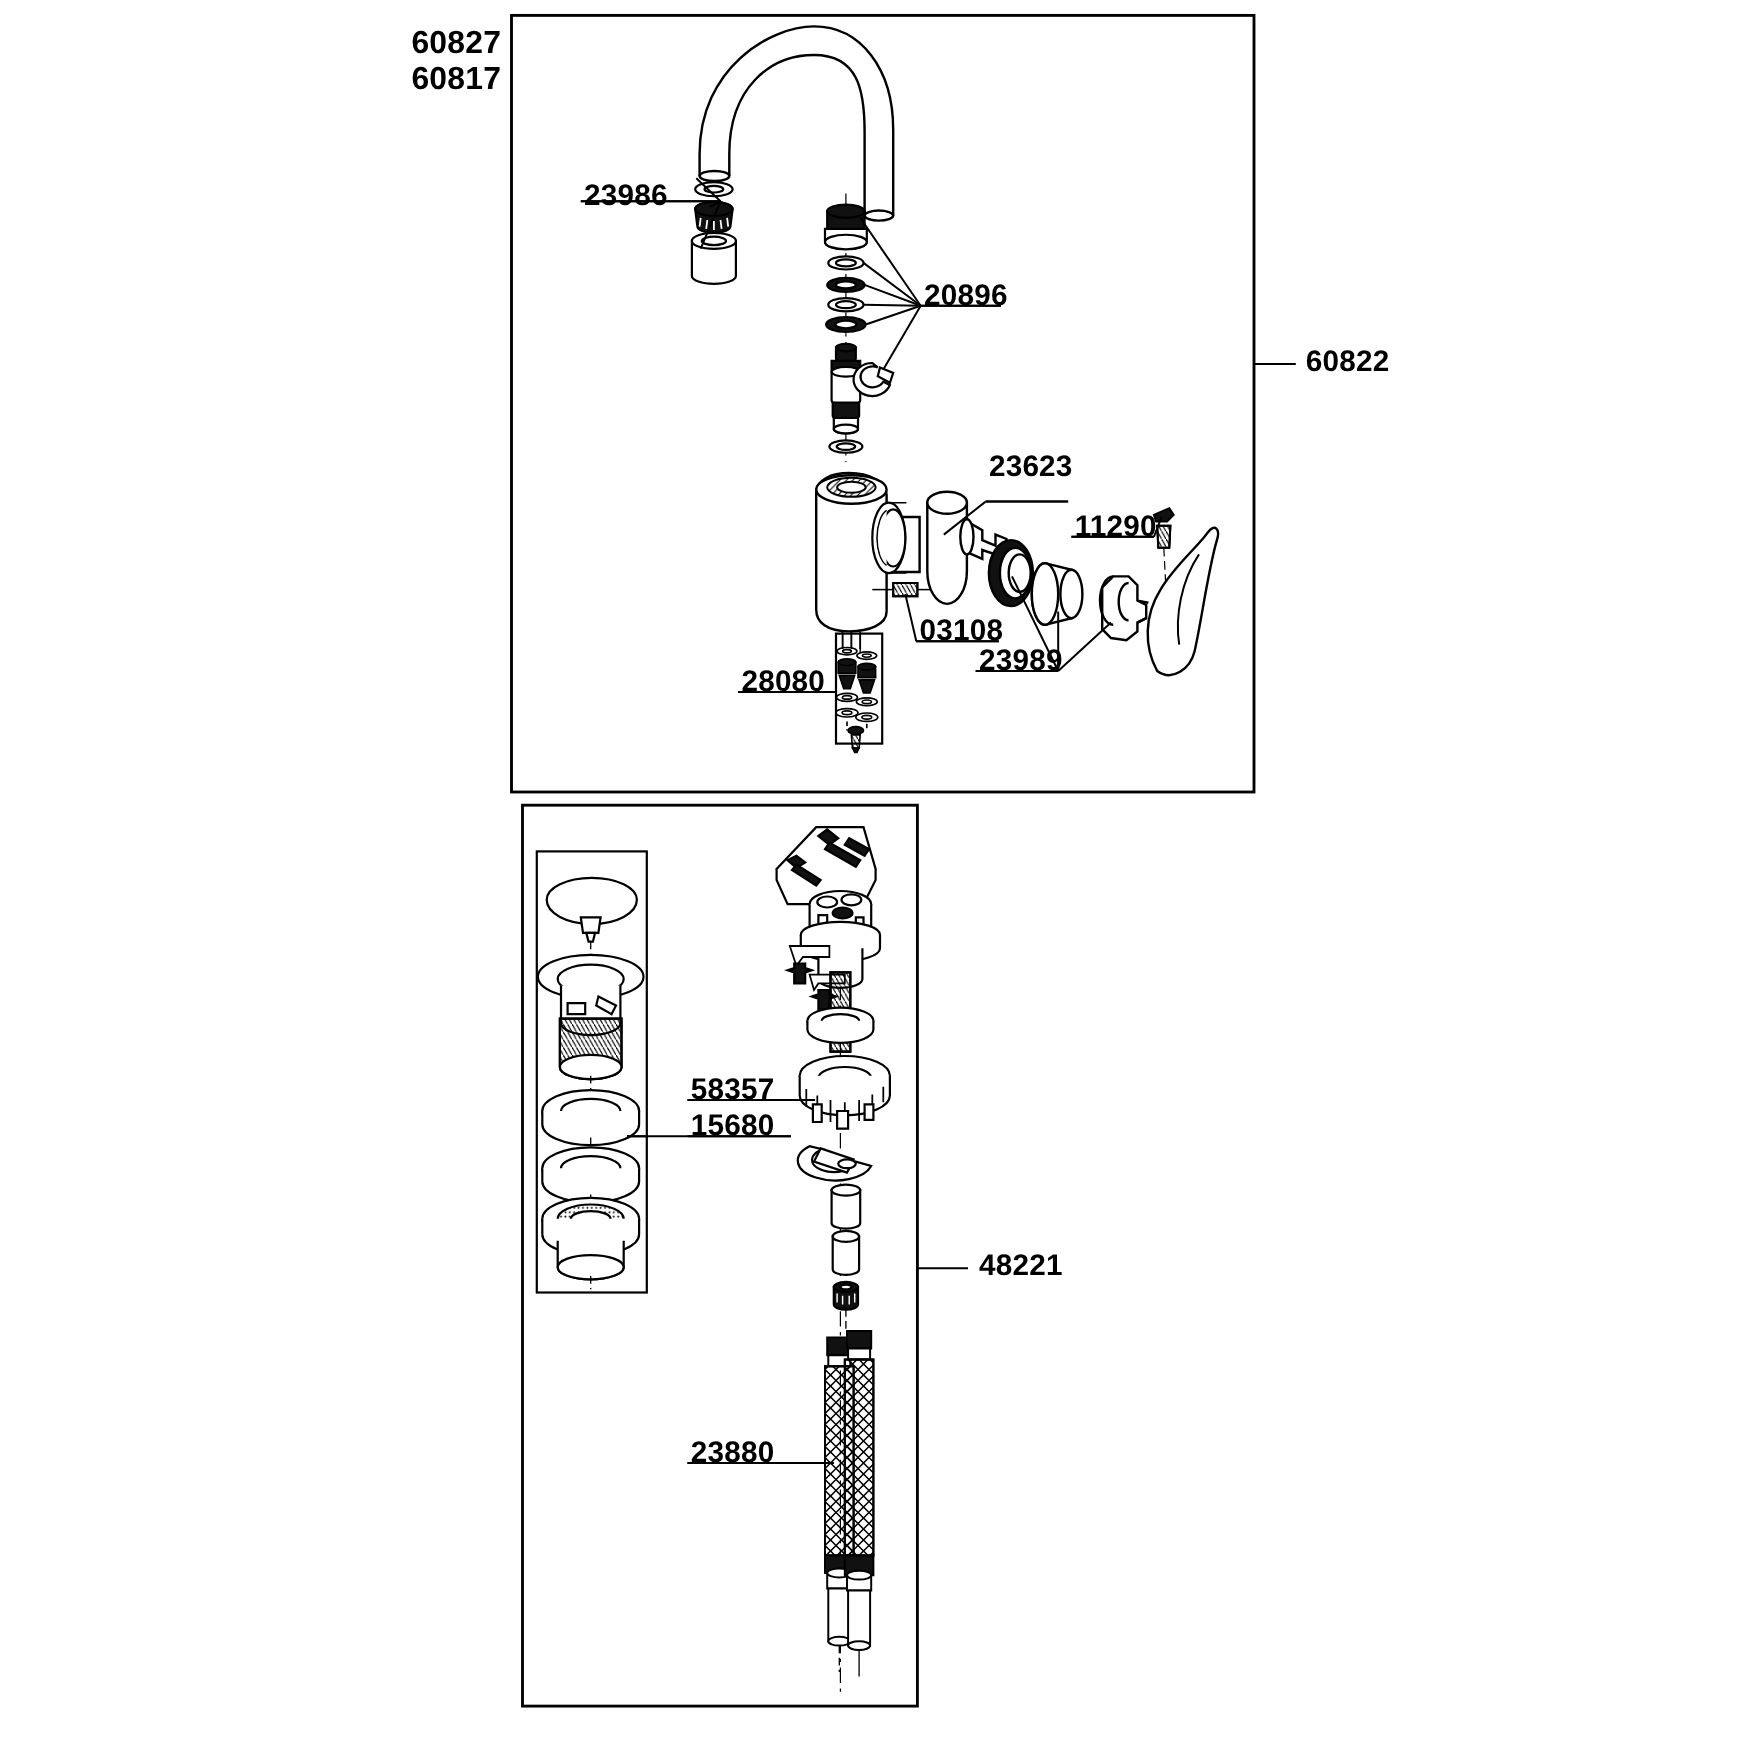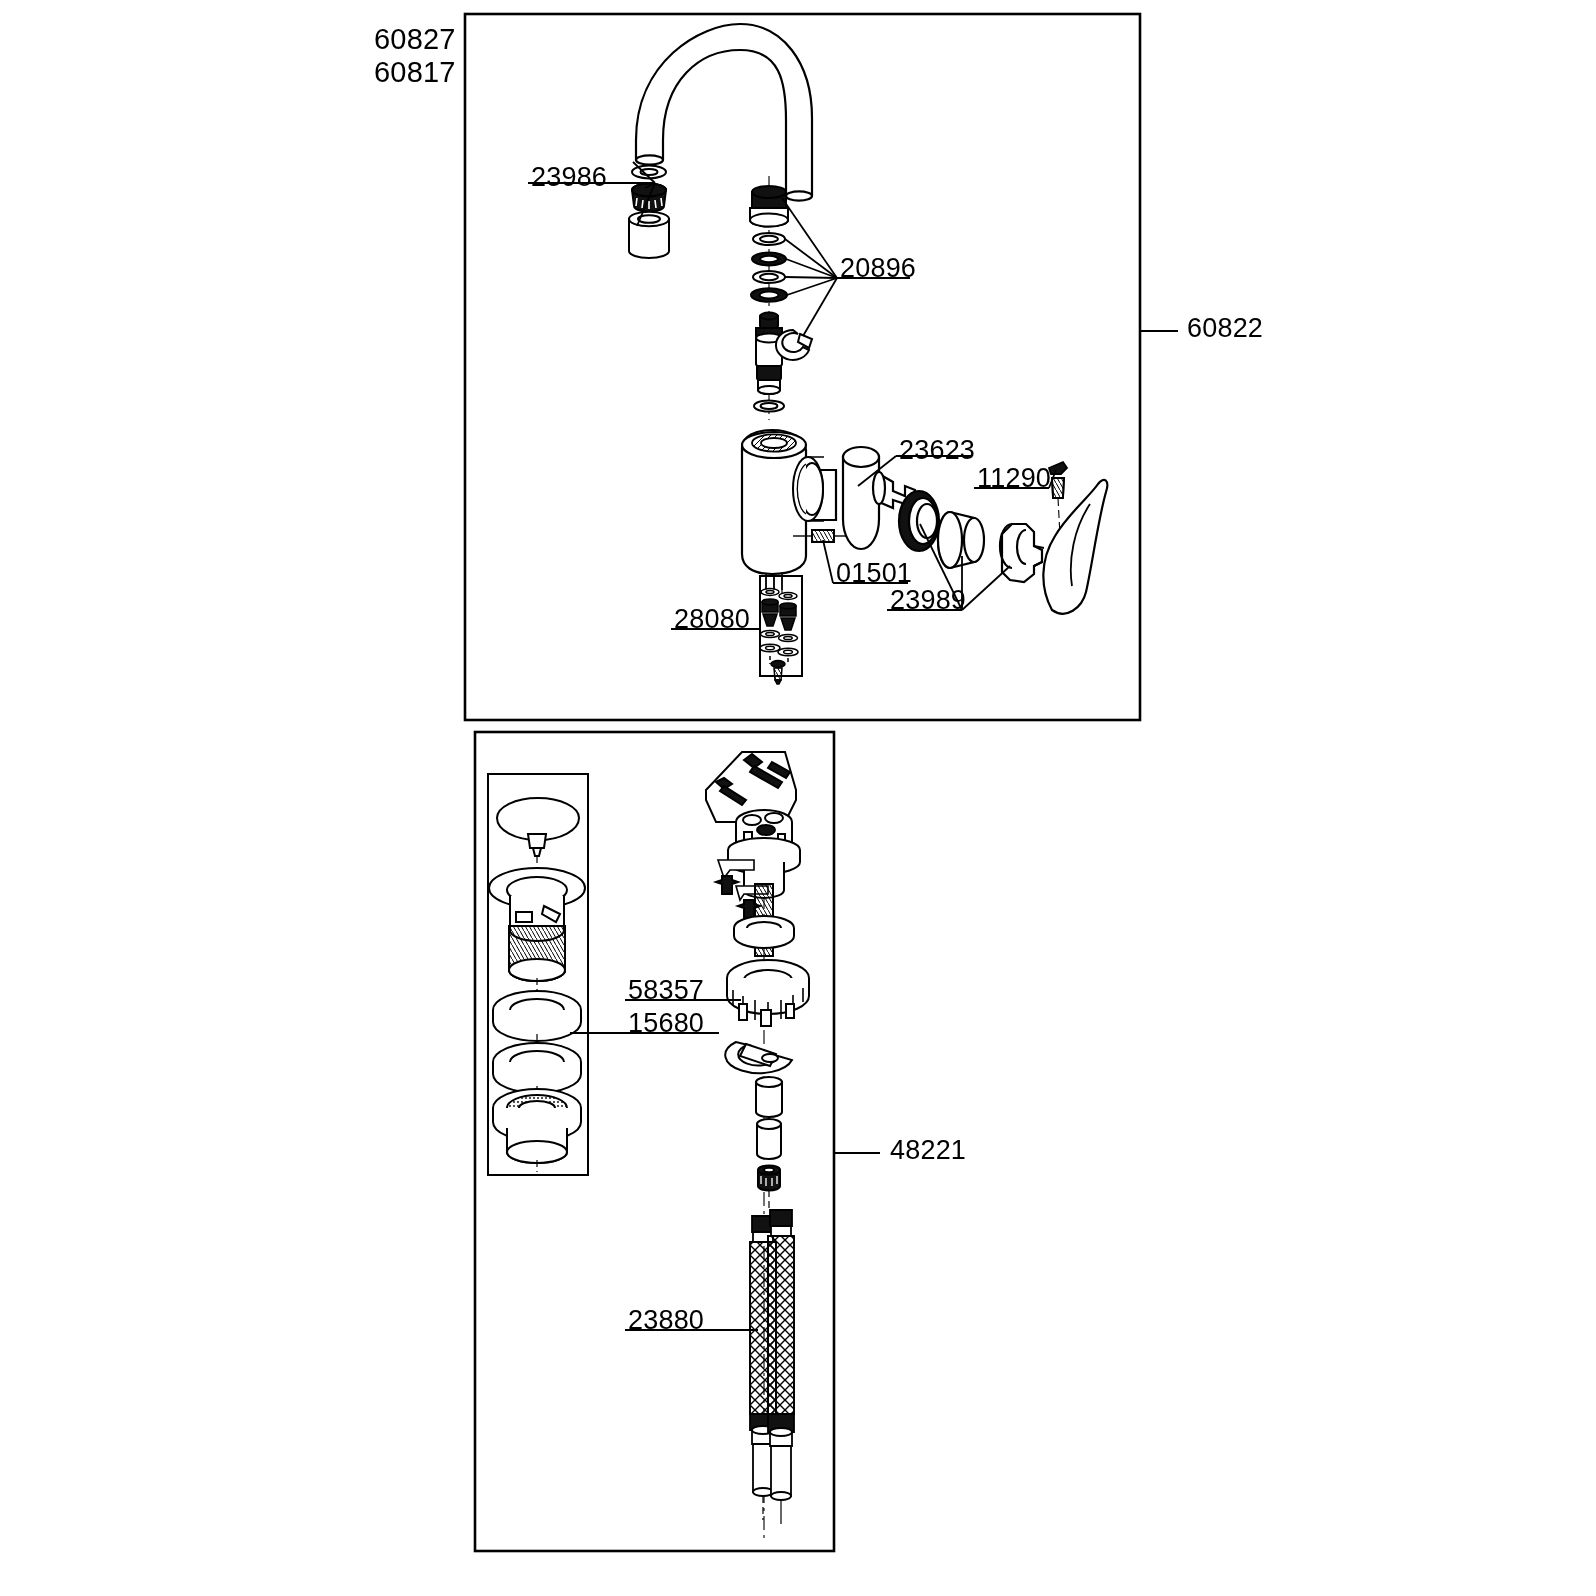--- a/index.html
+++ b/index.html
@@ -1,19 +1,19 @@
 <!DOCTYPE html>
 <html><head>
 <meta charset="utf-8">
 <title>Exploded Parts Diagram</title>
 <style>
   html,body{margin:0;padding:0;background:#ffffff;}
   body{width:1596px;height:1596px;position:relative;overflow:hidden;
        font-family:"Liberation Sans","DejaVu Sans",sans-serif;color:#000;}
-  #sheet{position:absolute;left:0;top:0;width:1596px;height:1314px;}
+  #sheet{position:absolute;left:0;top:0;width:1596px;height:1314px;font-weight:bold;}
   svg.layer{position:absolute;left:0;top:0;width:1596px;height:1596px;}
   .lbl{position:absolute;font-size:27px;line-height:30px;color:#000;
        white-space:nowrap;letter-spacing:0.2px;}
   .modelnum{font-size:29px;line-height:38px;}
 </style>
 </head>
 <body>
 
 <div id="sheet">
 
@@ -448,23 +448,23 @@
       <line x1="570" y1="1033" x2="719" y2="1033"></line>
       <line x1="625" y1="1330" x2="758" y2="1330"></line>
     </g>
   </svg>
 
   <div class="lbl modelnum" style="left:374px;top:20px">60827</div>
   <div class="lbl modelnum" style="left:374px;top:53px">60817</div>
 
   <div class="lbl" style="left:531px;top:162px">23986</div>
   <div class="lbl" style="left:840px;top:253px">20896</div>
-  <div class="lbl" style="left:899px;top:435px">23623</div>
+  <div class="lbl" style="left:899px;top:409px">23623</div>
   <div class="lbl" style="left:977px;top:463px">11290</div>
-  <div class="lbl" style="left:836px;top:558px">01501</div>
+  <div class="lbl" style="left:836px;top:558px">03108</div>
   <div class="lbl" style="left:890px;top:585px">23989</div>
   <div class="lbl" style="left:674px;top:604px">28080</div>
   <div class="lbl" style="left:1187px;top:313px">60822</div>
   <div class="lbl" style="left:628px;top:975px">58357</div>
   <div class="lbl" style="left:628px;top:1008px">15680</div>
   <div class="lbl" style="left:890px;top:1135px">48221</div>
   <div class="lbl" style="left:628px;top:1305px">23880</div>
 
 </div>
 

